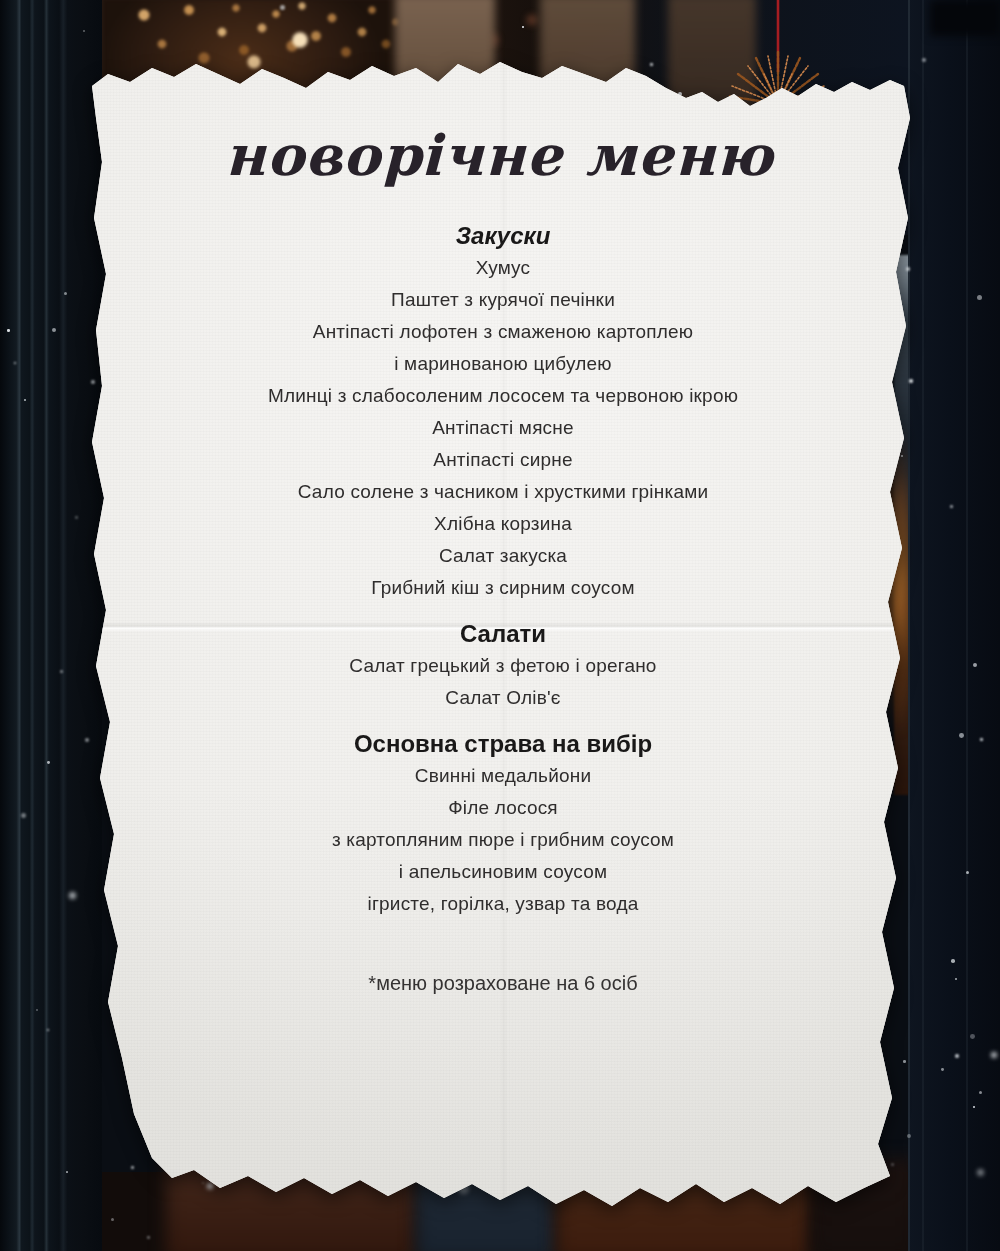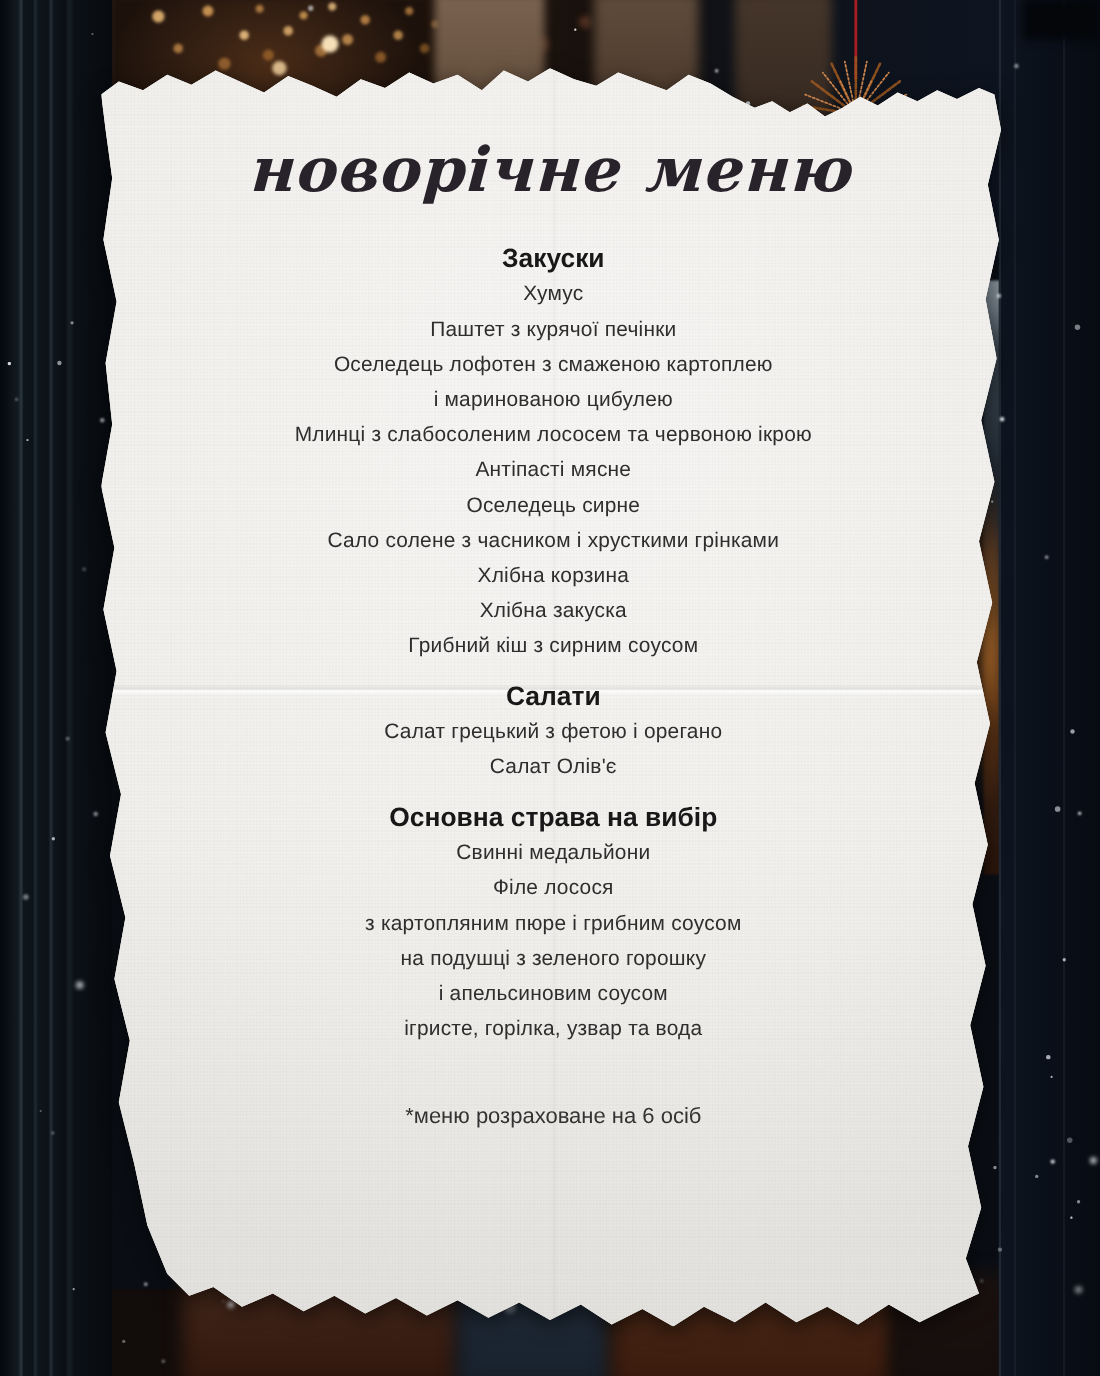--- a/index.html
+++ b/index.html
@@ -123,21 +123,21 @@
   }
   
   .title{
     position:absolute;top:66px;left:0;right:0;margin:0;text-align:center;
     font-family:"DejaVu Serif","Liberation Serif",serif;
     font-style:italic;font-weight:700;font-size:56px;letter-spacing:1px;
     color:#28222a;transform:skewX(-4deg);
   }
   .content{position:absolute;left:0;right:0;top:0;padding-top:164px;text-align:center;color:#2f2d2d;}
   .sec-title{font-size:24px;font-weight:700;color:#191818;height:32px;line-height:32px;margin:14px 0 0 0;}
-  .section:first-of-type .sec-title{margin-top:0;}
+  .section:first-of-type .sec-title{margin-top:0;font-style:italic;}
   .line{font-size:19px;height:32px;line-height:32px;letter-spacing:.2px;}
   .footnote{margin-top:47px;font-size:20px;height:32px;line-height:32px;color:#343232;}
 </style>
 </head>
 <body>
 
 <div class="canvas">
 
   <div class="top-band"></div>
   <div class="bokeh"></div>
@@ -379,43 +379,42 @@
       <div class="crease-v"></div>
 
       <h1 class="title">новорічне меню</h1>
 
       <div class="content">
 
         <div class="section">
           <h2 class="sec-title">Закуски</h2>
           <div class="line">Хумус</div>
           <div class="line">Паштет з курячої печінки</div>
-          <div class="line">Оселедець лофотен з смаженою картоплею</div>
+          <div class="line">Антіпасті лофотен з смаженою картоплею</div>
           <div class="line">і маринованою цибулею</div>
           <div class="line">Млинці з слабосоленим лососем та червоною ікрою</div>
           <div class="line">Антіпасті мясне</div>
-          <div class="line">Оселедець сирне</div>
+          <div class="line">Антіпасті сирне</div>
           <div class="line">Сало солене з часником і хрусткими грінками</div>
           <div class="line">Хлібна корзина</div>
-          <div class="line">Хлібна закуска</div>
+          <div class="line">Салат закуска</div>
           <div class="line">Грибний кіш з сирним соусом</div>
         </div>
 
         <div class="section">
           <h2 class="sec-title">Салати</h2>
           <div class="line">Салат грецький з фетою і орегано</div>
           <div class="line">Салат Олів'є</div>
         </div>
 
         <div class="section">
           <h2 class="sec-title">Основна страва на вибір</h2>
           <div class="line">Свинні медальйони</div>
           <div class="line">Філе лосося</div>
           <div class="line">з картопляним пюре і грибним соусом</div>
-          <div class="line">на подушці з зеленого горошку</div>
           <div class="line">і апельсиновим соусом</div>
         </div>
 
 
         <div class="section">
           <div class="line">ігристе, горілка, узвар та вода</div>
         </div>
 
         <div class="footnote">*меню розраховане на 6 осіб</div>
       </div>

